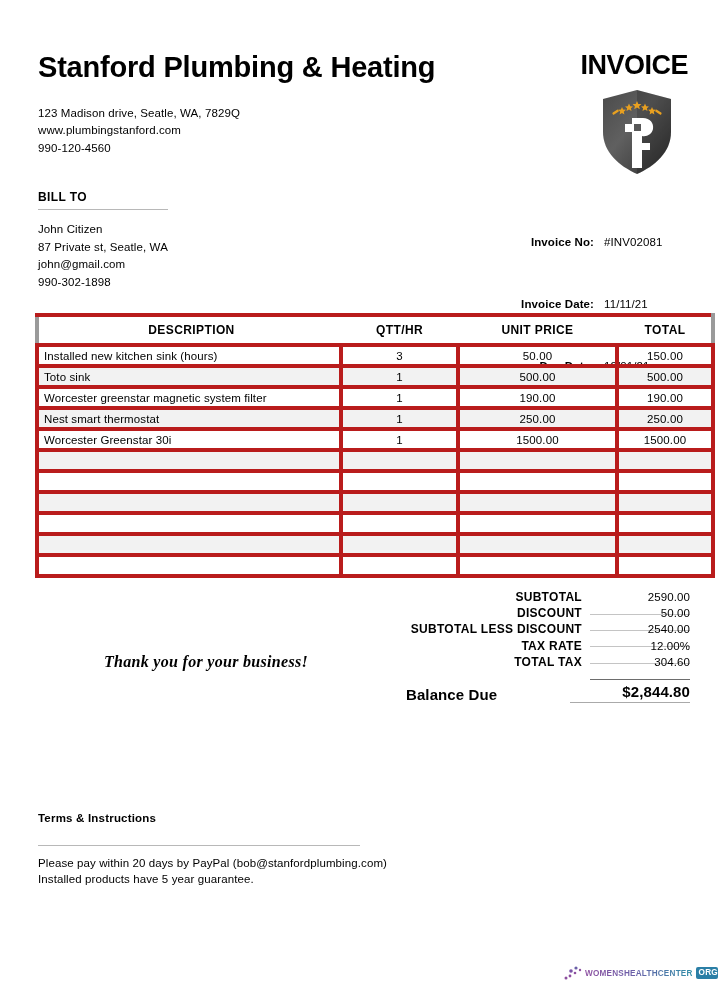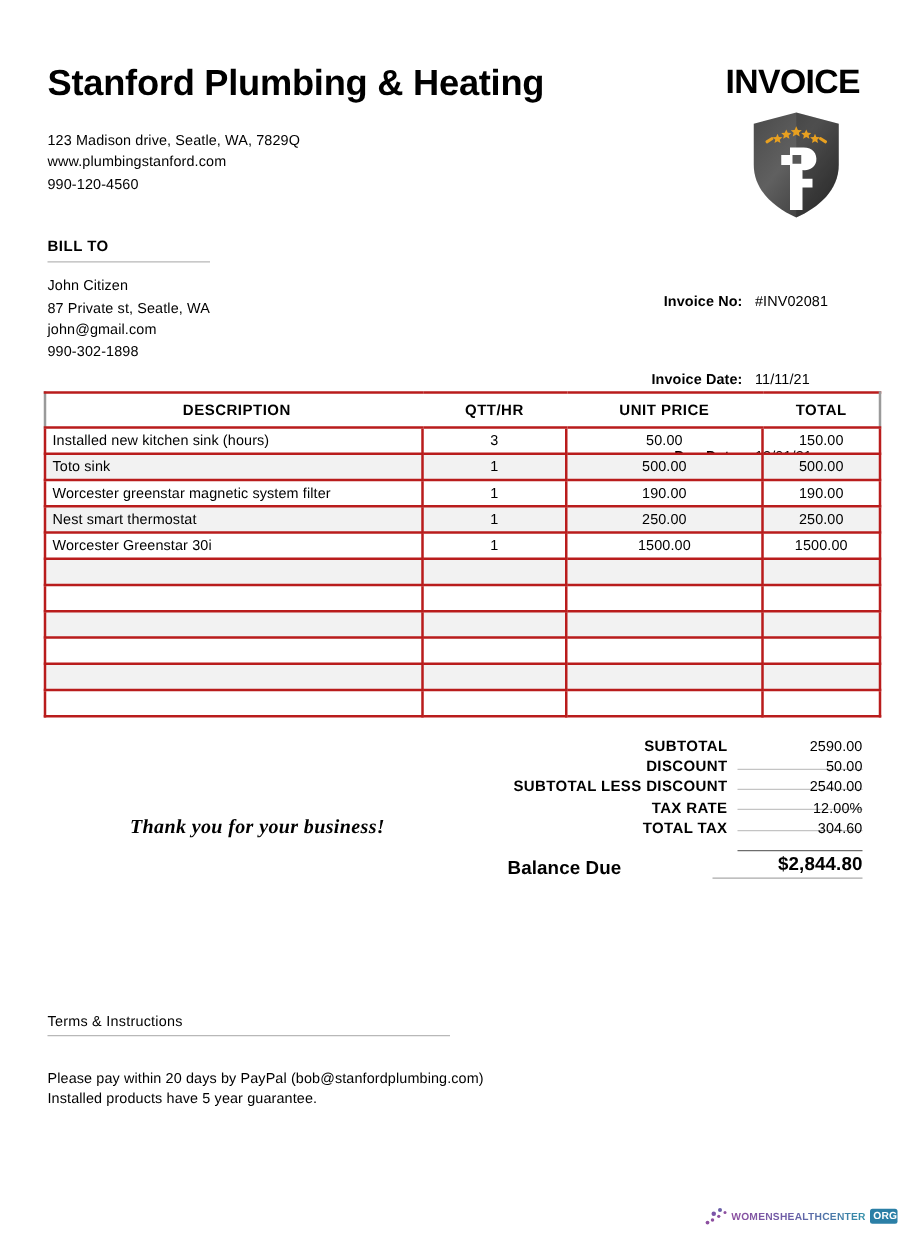--- a/index.html
+++ b/index.html
@@ -121,21 +121,21 @@
   .items-table {
     position: absolute;
     left: 35px;
     top: 313px;
     width: 655px;
     border-collapse: collapse;
     table-layout: fixed;
   }
   .items-table th,
   .items-table td {
-    border: 2px solid #b91c1c;
+    border: 4px solid #b91c1c;
     font-weight: normal;
     padding: 0;
   }
   .items-table thead th {
     font-size: 12px;
     font-weight: bold;
     height: 26px;
     letter-spacing: 0.4px;
     text-align: center;
     background: #ffffff;
@@ -231,28 +231,28 @@
 
   
   .terms {
     position: absolute;
     left: 38px;
     top: 812px;
     width: 420px;
   }
   .terms-title {
     font-size: 11.5px;
-    font-weight: normal;
+    font-weight: bold;
     letter-spacing: 0.2px;
-    padding-bottom: 4px;
+    padding-bottom: 21px;
     border-bottom: 1.5px solid #b8b8b8;
     display: block;
     width: 322px;
   }
-  .terms-body { margin-top: 26px; }
+  .terms-body { margin-top: 9px; }
   .terms-line {
     font-size: 11.5px;
     line-height: 16px;
     letter-spacing: 0.1px;
   }
 
   
   .watermark {
     position: absolute;
     left: 563px;

